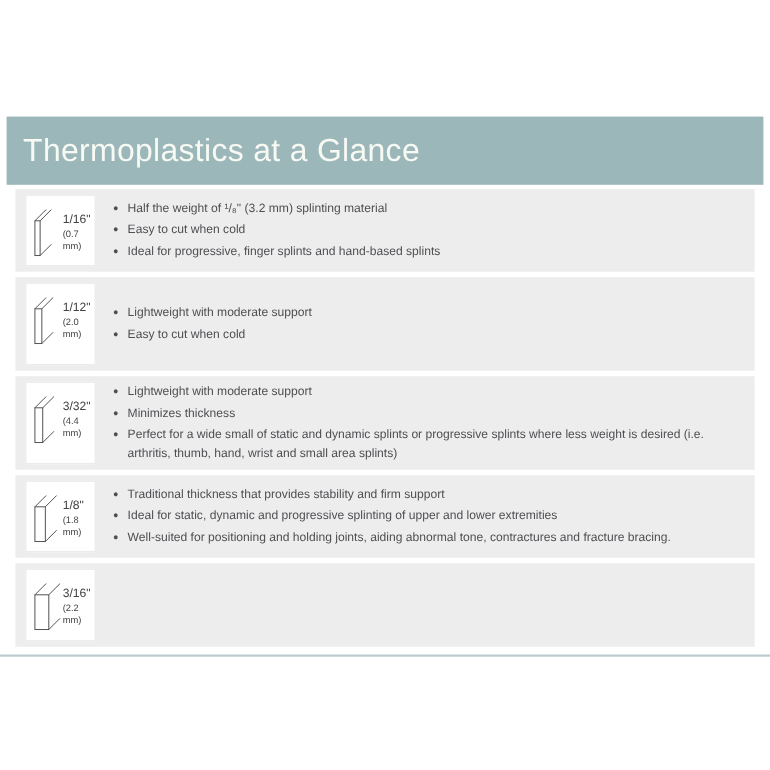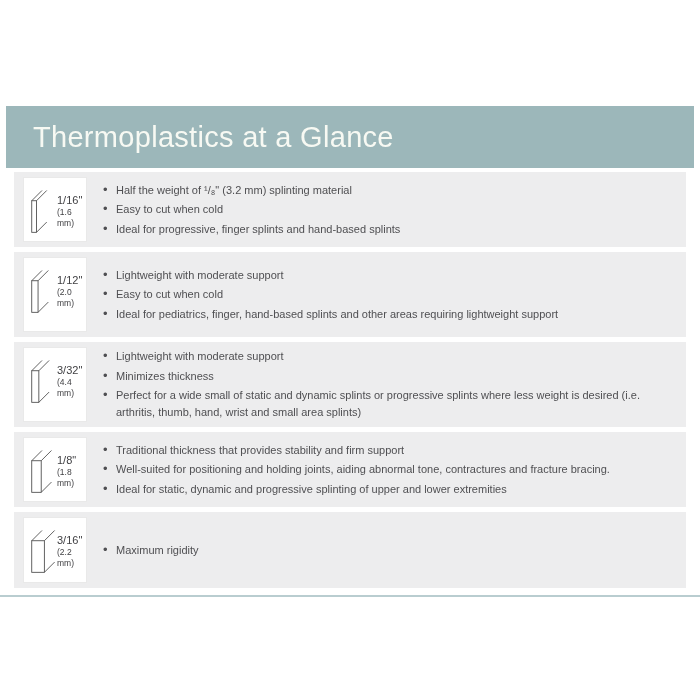--- a/index.html
+++ b/index.html
@@ -10,21 +10,21 @@
   }
   .page-card{
     position:absolute;left:0;top:0;width:700px;height:700px;
   }
   .title-bar{
     position:absolute;left:6px;top:106px;width:688px;height:62px;
     background:var(--header-bg,#9cb7ba);
     display:flex;align-items:center;
   }
   .title-bar h1{
-    margin:0;padding-left:27px;
+    margin:0;padding-left:15px;
     font-size:29px;font-weight:300;letter-spacing:0.3px;
     color:var(--header-text,#f7f9f3);
   }
   .rows-wrap{
     position:absolute;left:14px;top:172px;width:672px;
   }
   .row{
     background:var(--row-bg,#ededee);
     margin-bottom:5px;
     display:flex;align-items:center;
@@ -75,21 +75,21 @@
     <div class="row" style="min-height:75px;">
       <div class="spec-box">
         <svg class="slab-icon" width="30" height="58" viewBox="0 0 38 62" fill="none" stroke-width="1.1">
           <rect x="6" y="18" width="6" height="40" fill="#ffffff"></rect>
           <line x1="6" y1="18" x2="19" y2="5"></line>
           <line x1="12" y1="18" x2="25" y2="5"></line>
           <line x1="12" y1="58" x2="25" y2="45"></line>
         </svg>
         <div class="spec-labels">
           <div class="spec-size">1/16"</div>
-          <div class="spec-mm">(1.6 mm)</div>
+          <div class="spec-mm">(0.7 mm)</div>
         </div>
       </div>
       <ul class="bullets">
         <li>Half the weight of ¹/₈" (3.2 mm) splinting material</li>
         <li>Easy to cut when cold</li>
         <li>Ideal for progressive, finger splints and hand-based splints</li>
       </ul>
     </div>
 
     <div class="row" style="min-height:85px;">
@@ -101,21 +101,20 @@
           <line x1="14" y1="58" x2="27" y2="45"></line>
         </svg>
         <div class="spec-labels">
           <div class="spec-size">1/12"</div>
           <div class="spec-mm">(2.0 mm)</div>
         </div>
       </div>
       <ul class="bullets">
         <li>Lightweight with moderate support</li>
         <li>Easy to cut when cold</li>
-        <li>Ideal for pediatrics, finger, hand-based splints and other areas requiring lightweight support</li>
       </ul>
     </div>
 
     <div class="row" style="min-height:85px;">
       <div class="spec-box">
         <svg class="slab-icon" width="30" height="58" viewBox="0 0 38 62" fill="none" stroke-width="1.1">
           <rect x="6" y="18" width="9" height="40" fill="#ffffff"></rect>
           <line x1="6" y1="18" x2="19" y2="5"></line>
           <line x1="15" y1="18" x2="28" y2="5"></line>
           <line x1="15" y1="58" x2="28" y2="45"></line>
@@ -140,39 +139,38 @@
           <line x1="18" y1="18" x2="31" y2="5"></line>
           <line x1="18" y1="58" x2="31" y2="45"></line>
         </svg>
         <div class="spec-labels">
           <div class="spec-size">1/8"</div>
           <div class="spec-mm">(1.8 mm)</div>
         </div>
       </div>
       <ul class="bullets">
         <li>Traditional thickness that provides stability and firm support</li>
+        <li>Ideal for static, dynamic and progressive splinting of upper and lower extremities</li>
         <li>Well-suited for positioning and holding joints, aiding abnormal tone, contractures and fracture bracing.</li>
-        <li>Ideal for static, dynamic and progressive splinting of upper and lower extremities</li>
       </ul>
     </div>
 
     <div class="row" style="min-height:76px;">
       <div class="spec-box">
         <svg class="slab-icon" width="30" height="58" viewBox="0 0 38 62" fill="none" stroke-width="1.1">
           <rect x="6" y="18" width="16" height="40" fill="#ffffff"></rect>
           <line x1="6" y1="18" x2="19" y2="5"></line>
           <line x1="22" y1="18" x2="35" y2="5"></line>
           <line x1="22" y1="58" x2="35" y2="45"></line>
         </svg>
         <div class="spec-labels">
           <div class="spec-size">3/16"</div>
           <div class="spec-mm">(2.2 mm)</div>
         </div>
       </div>
       <ul class="bullets">
-        <li>Maximum rigidity</li>
       </ul>
     </div>
 
   </div>
 
   <div class="bottom-edge"></div>
 </div>
 
 </body></html>

